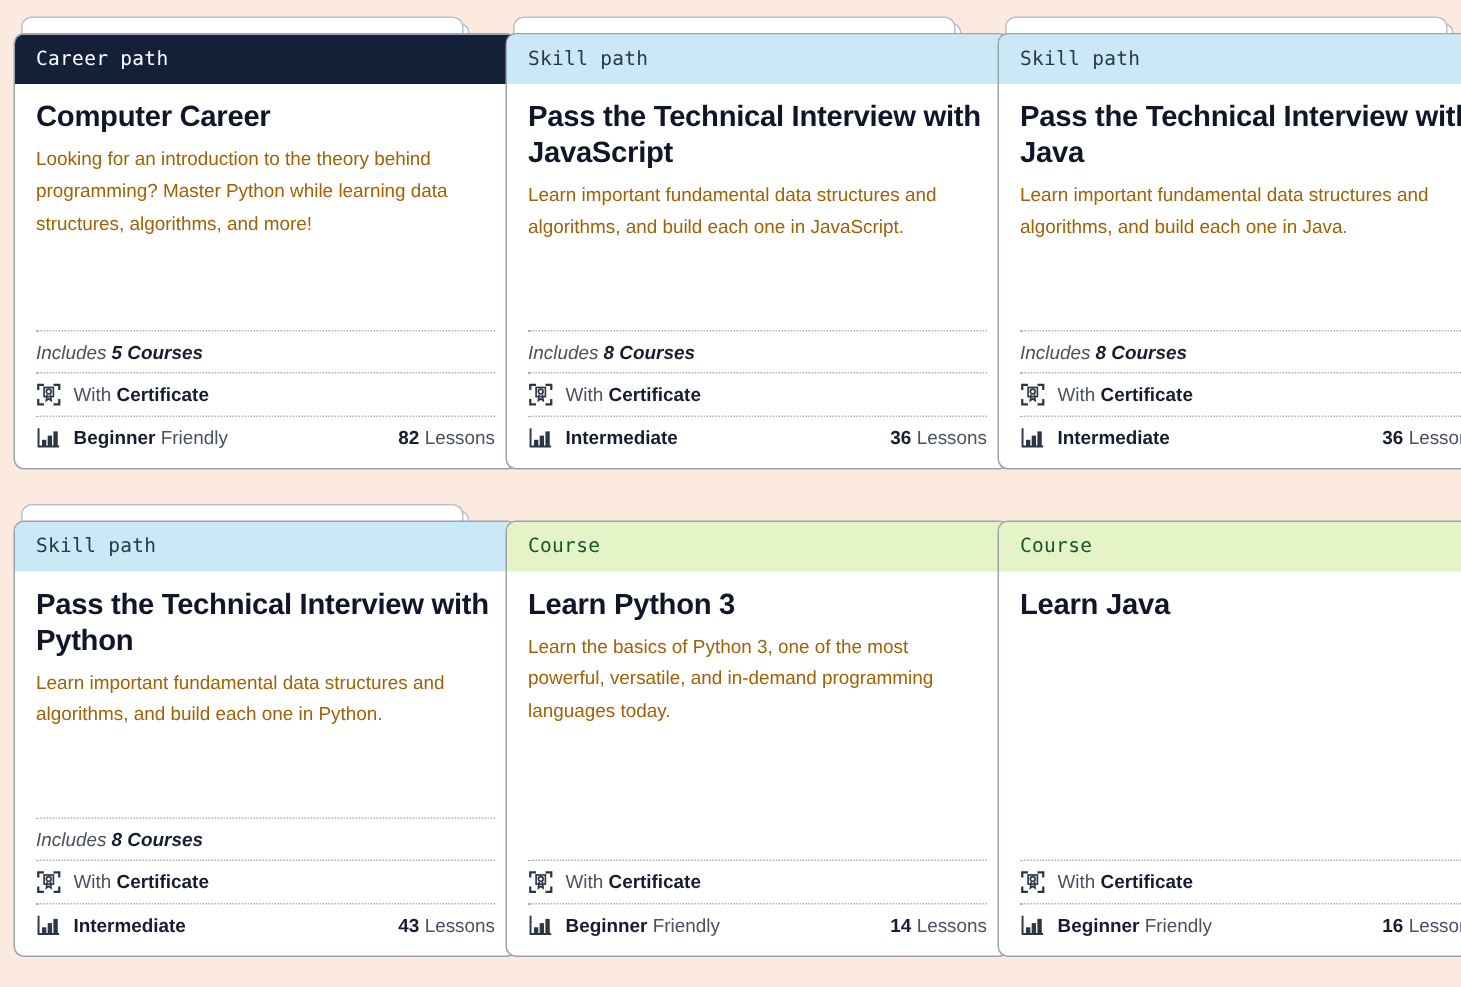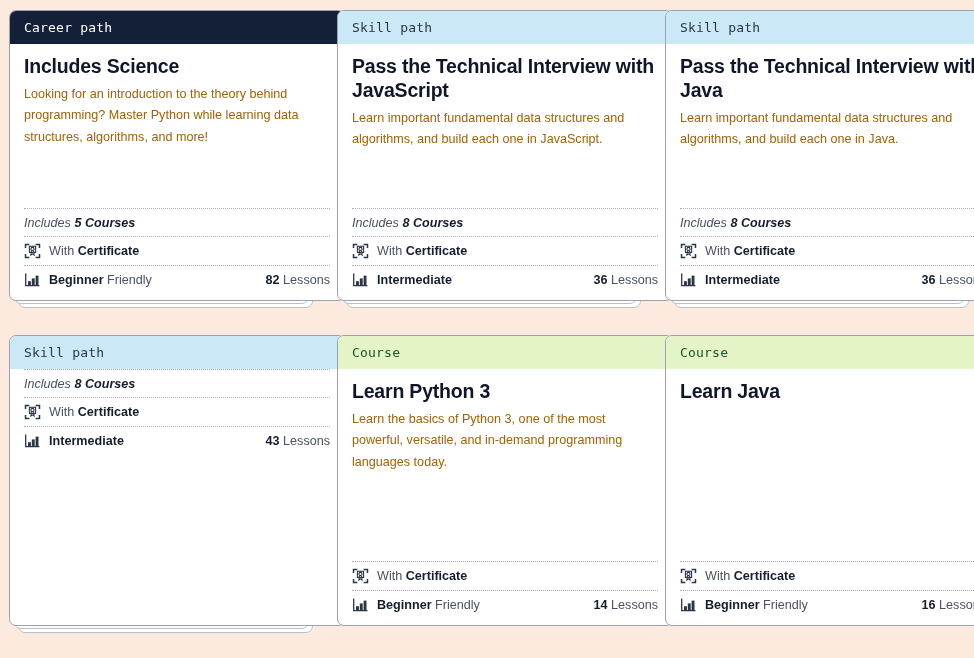--- a/index.html
+++ b/index.html
@@ -47,21 +47,21 @@
     z-index: 0;
   }
   .card-slot.stacked::after {
     left: 5px;
     top: 5px;
   }
 
   .card {
     position: absolute;
     left: 0;
-    top: 4px;
+    top: 16px;
     width: 336px;
     height: 291px;
     background: #ffffff;
     border: 1px solid #9aa2b1;
     border-radius: 7px;
     overflow: hidden;
     display: flex;
     flex-direction: column;
     z-index: 2;
   }
@@ -143,21 +143,21 @@
 </head>
 <body>
 
 <div class="catalog-grid" id="grid">
   <div class="card-slot stacked">
     <div class="card">
 
       <div class="card-kicker kicker-career">Career path</div>
 
       <div class="card-body">
-        <div class="card-title">Includes Science</div>
+        <div class="card-title">Computer Career</div>
         <div class="card-desc">Looking for an introduction to the theory behind programming? Master Python while learning data structures, algorithms, and more!</div>
       </div>
 
       <div class="card-meta">
 
         <div class="meta-row includes">
           <span class="meta-text">Includes <b>5 Courses</b></span>
         </div>
 
         <div class="meta-row">
@@ -280,20 +280,24 @@
 
       </div>
     </div>
   </div>
 
   <div class="card-slot stacked">
     <div class="card">
 
       <div class="card-kicker kicker-skill">Skill path</div>
 
+      <div class="card-body">
+        <div class="card-title">Pass the Technical Interview with Python</div>
+        <div class="card-desc">Learn important fundamental data structures and algorithms, and build each one in Python.</div>
+      </div>
 
       <div class="card-meta">
 
         <div class="meta-row includes">
           <span class="meta-text">Includes <b>8 Courses</b></span>
         </div>
 
         <div class="meta-row">
           <span class="meta-icon">
             <svg width="17" height="16" viewBox="0 0 17 16" fill="none">

